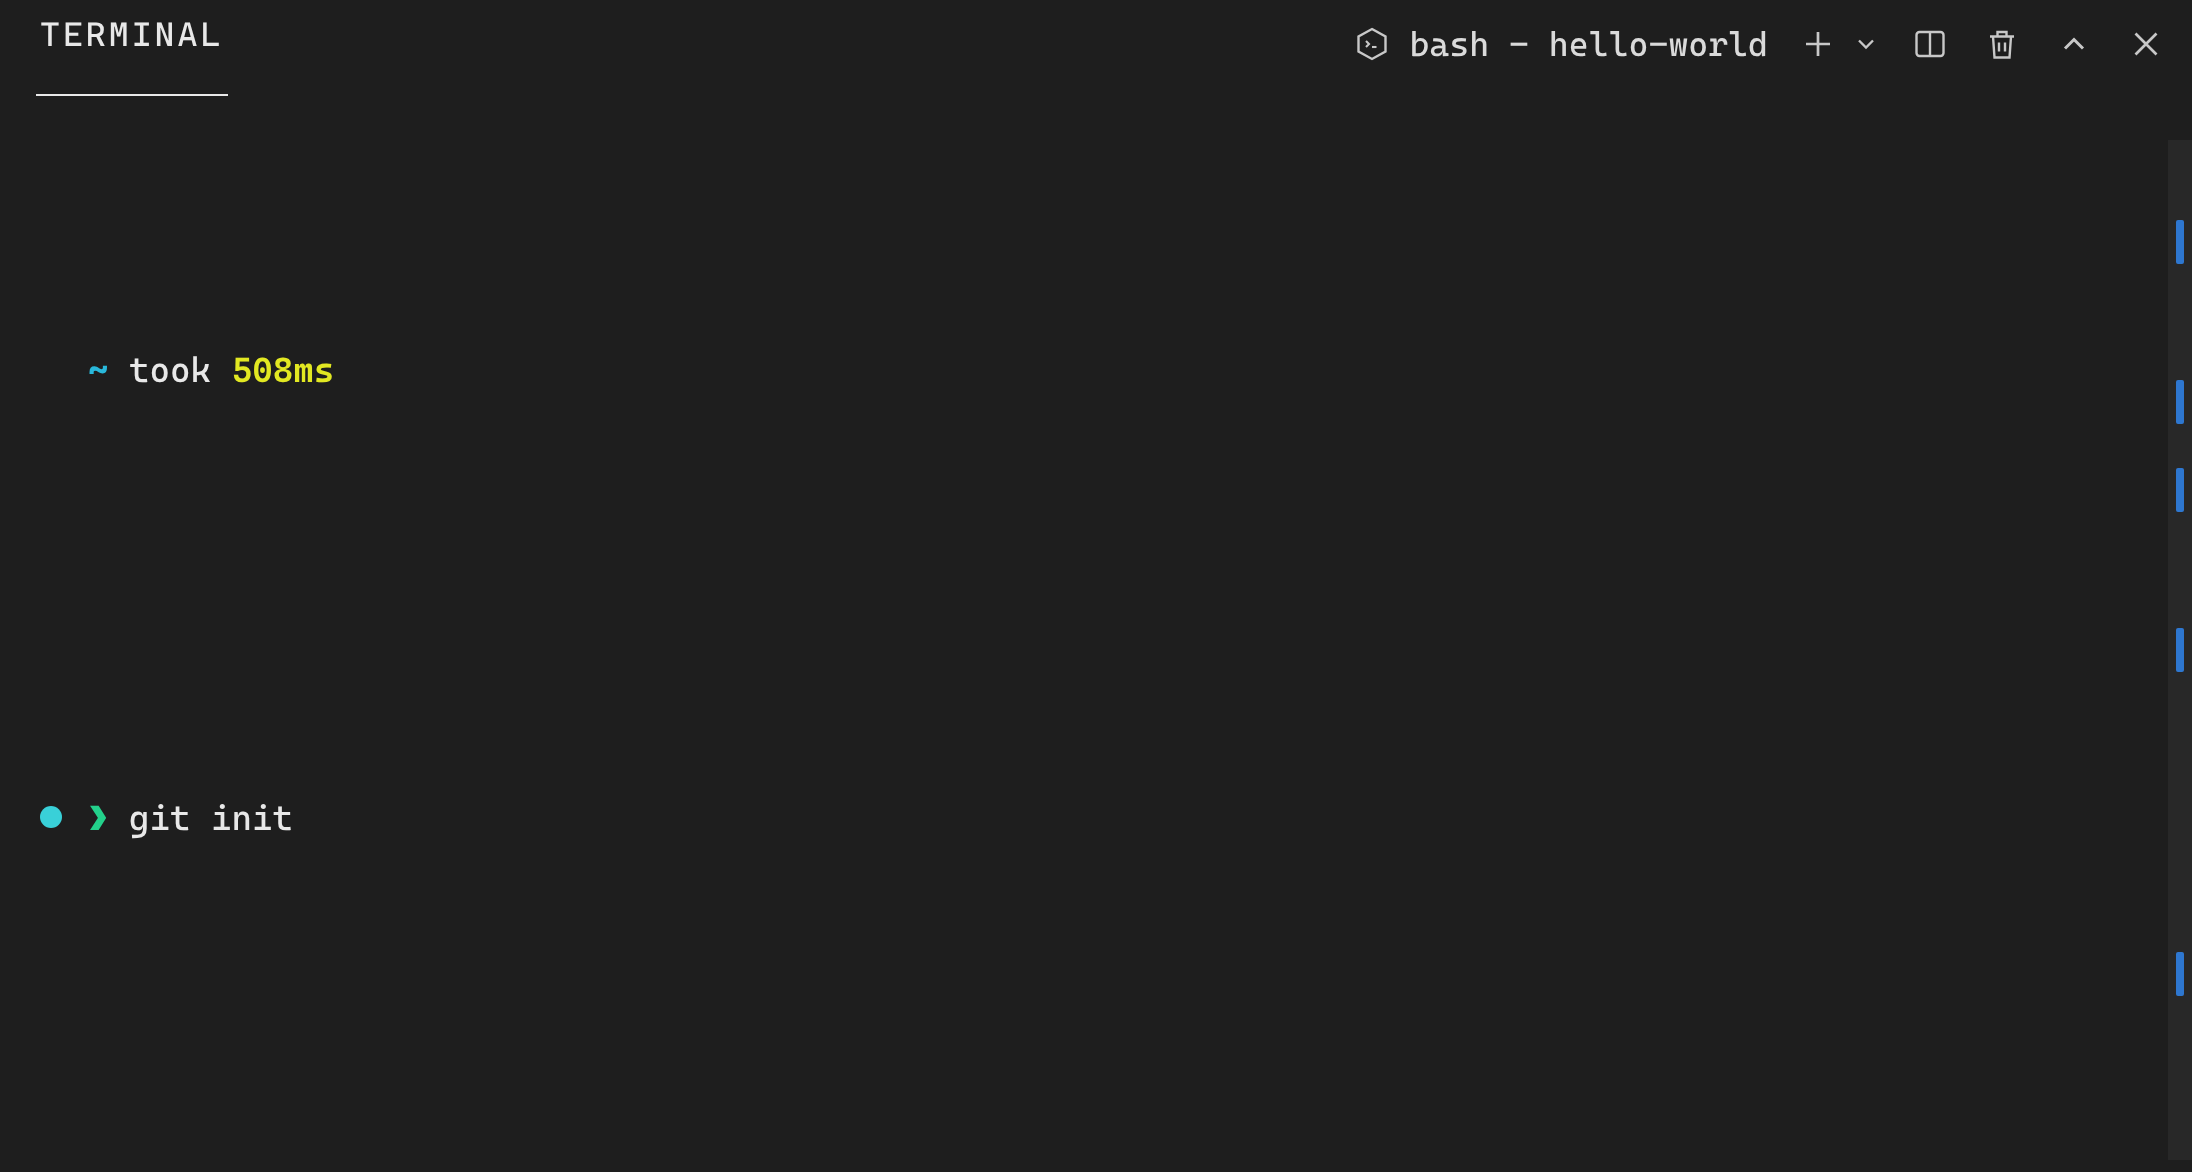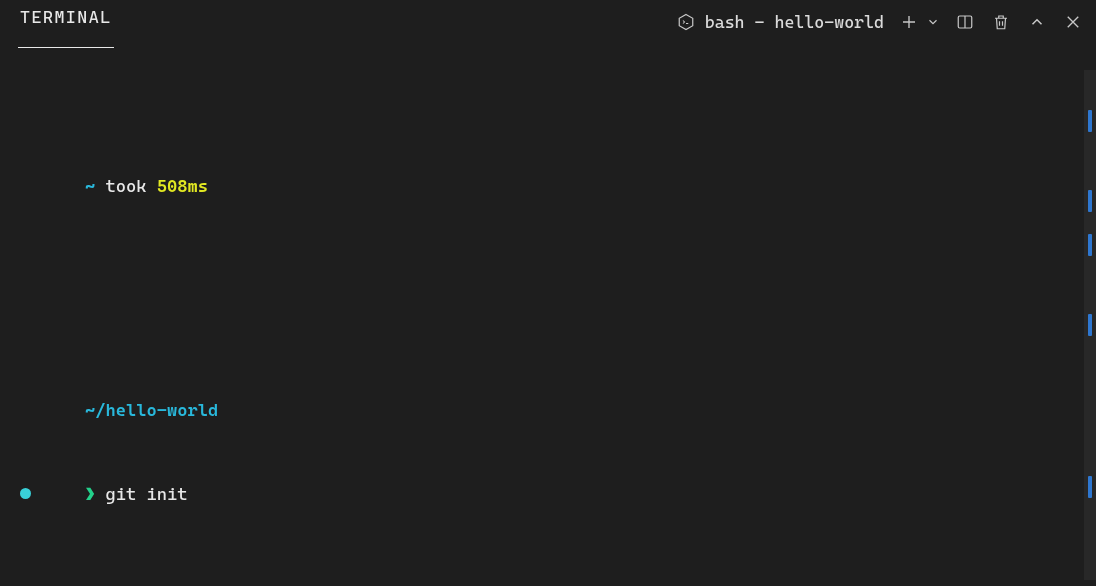--- a/index.html
+++ b/index.html
@@ -65,21 +65,21 @@
       margin-right: 4px;
       vertical-align: 1px;
     }
     .dot-cyan { background: #39d0d8; }
     .arrow { color: #23d18b; font-weight: bold; }
     .cyan { color: #29b8db; font-weight: 600; }
     .yellow { color: #e2e822; font-weight: 600; }
     .white { color: #e8e8e8; }
     .line { display: flex; align-items: baseline; }
     .gutter { width: 24px; flex-shrink: 0; text-align: left; }
-    .content { flex: 1; margin-left: 41px; }
+    .content { flex: 1; }
     .scrollbar {
       position: absolute;
       right: 2px;
       top: 110px;
       width: 9px;
     }
     .scroll-seg {
       width: 4px;
       height: 22px;
       background: #2e77d0;
@@ -150,24 +150,20 @@
 
   
   <div class="line">
     <span class="gutter"></span>
     <span class="content"><span class="cyan">~</span> <span class="white">took</span> <span class="yellow">508ms</span></span>
   </div>
   <div class="line">&nbsp;</div>
 
   
   <div class="line">
-    <span class="gutter"></span>
-    <span class="content"><span class="cyan">~/hello-world</span></span>
-  </div>
-  <div class="line">
     <span class="gutter"><span class="dot dot-cyan"></span></span>
     <span class="content"><span class="arrow">❯</span> <span class="white">git init</span></span>
   </div>
   
   
 
   
   
   
   

